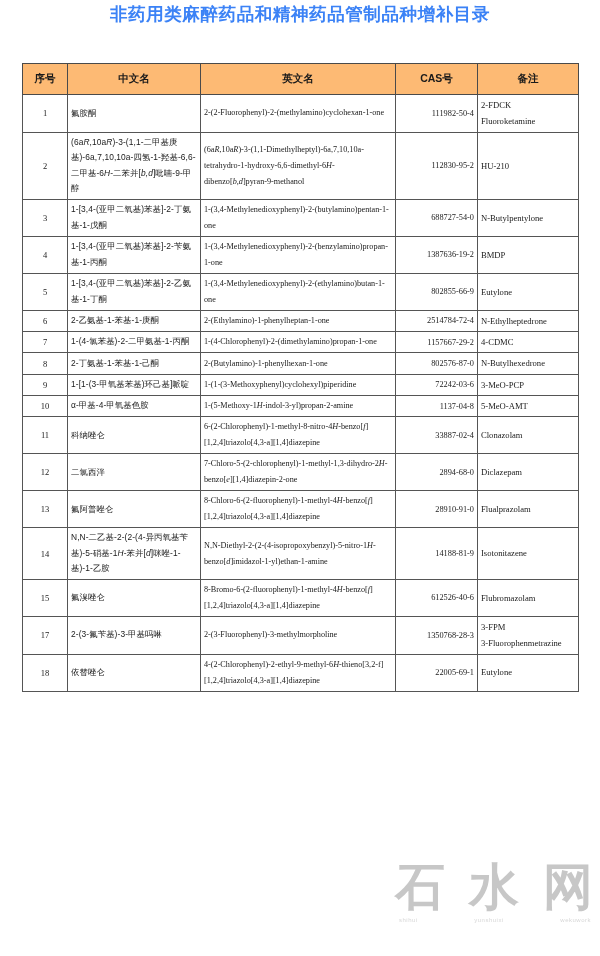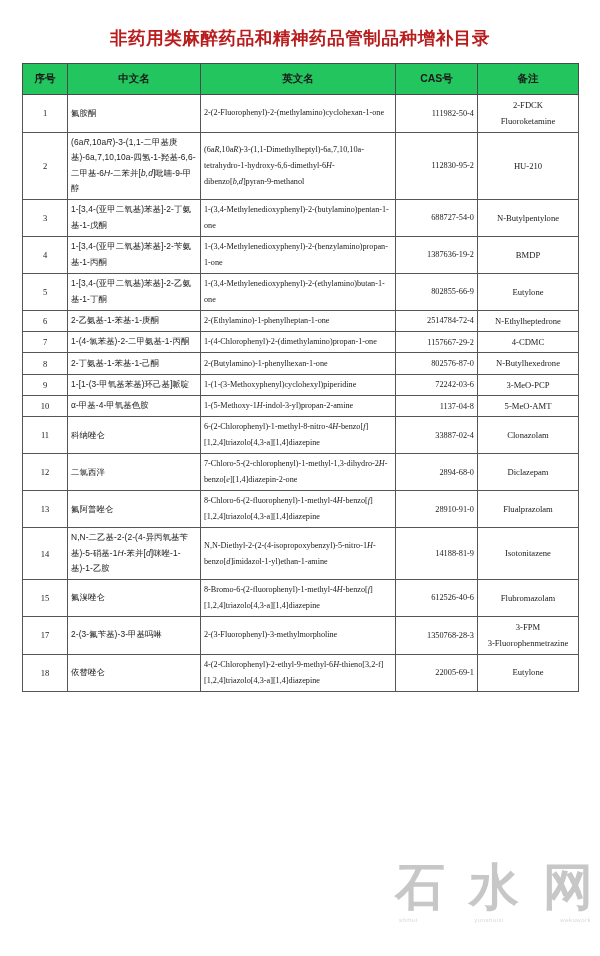--- a/index.html
+++ b/index.html
@@ -21,22 +21,22 @@
     position: relative;
     box-sizing: border-box;
     padding: 0;
   }
   .doc-title {
     text-align: center;
     font-family: "Liberation Sans", "DejaVu Sans", sans-serif;
     font-weight: bold;
     font-size: 17.5px;
     letter-spacing: 0.6px;
-    color: #b91c1c;
-    padding-top: 28px;
+    color: #3b82f6;
+    padding-top: 4px;
     padding-bottom: 0;
     line-height: 1.2;
   }
   .table-wrap {
     position: absolute;
     left: 22px;
     top: 63px;
     width: 556px;
   }
   table.main {
@@ -44,21 +44,21 @@
     width: 556px;
     table-layout: fixed;
     font-size: 8.2px;
   }
   table.main th, table.main td {
     border: 1px solid #555;
     vertical-align: middle;
     padding: 2px 3px;
   }
   table.main thead th {
-    background: #22c55e;
+    background: #fdba74;
     text-align: center;
     font-family: "Liberation Sans", "DejaVu Sans", sans-serif;
     font-weight: bold;
     font-size: 10.5px;
     height: 24px;
     padding: 3px 2px;
     border: 1px solid #4a4a4a;
   }
   col.c-idx { width: 45px; }
   col.c-cn  { width: 133px; }
@@ -84,21 +84,20 @@
     font-size: 8.2px;
     line-height: 1.95;
     padding-left: 5px;
     margin-top: 20px;
   }
   td.cas {
     text-align: right;
     font-size: 8.3px;
   }
   td.rem {
-    text-align: center;
     font-size: 8.6px;
     line-height: 1.9;
   }
   .it { font-style: italic; }
 
   
   .watermark {
     position: absolute;
     left: 395px;
     top: 862px;

